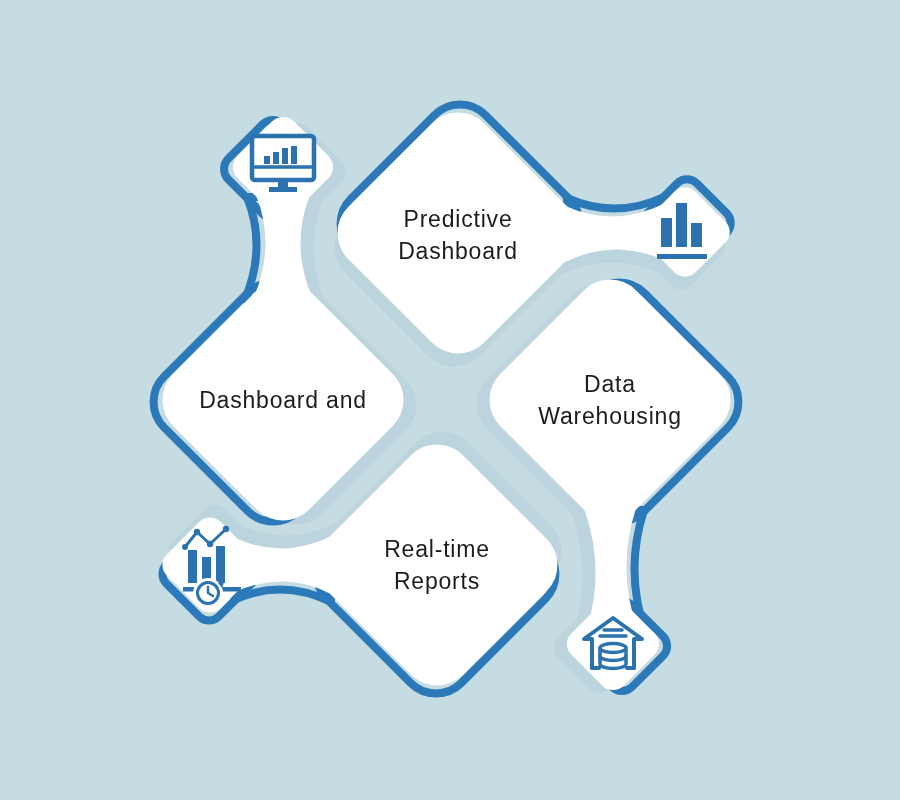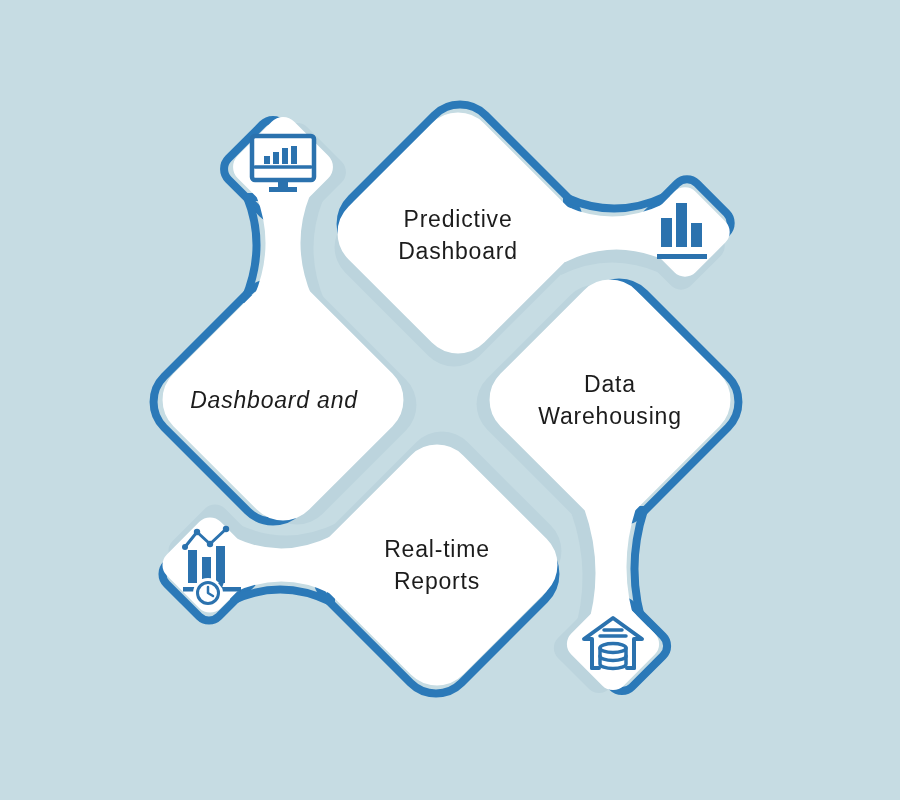--- a/index.html
+++ b/index.html
@@ -116,21 +116,21 @@
       <path class="icon-stroke" d="M 600,648 v 16 a 13,4.5 0 0 0 26,0 v -16" stroke-width="3.5"></path>
       <path class="icon-stroke" d="M 600,656 a 13,4.5 0 0 0 26,0" stroke-width="3.5"></path>
     </g>
   </svg>
 
   <div class="card-label" style="left:458px;top:235px;">
     <div>Predictive</div>
     <div>Dashboard</div>
   </div>
 
-  <div class="card-label" style="left:274px;top:400px;font-style:italic;">
+  <div class="card-label" style="left:283px;top:400px;">
     <div>Dashboard and</div>
   </div>
 
   <div class="card-label" style="left:610px;top:400px;">
     <div>Data</div>
     <div>Warehousing</div>
   </div>
 
   <div class="card-label" style="left:437px;top:565px;">
     <div>Real-time</div>

